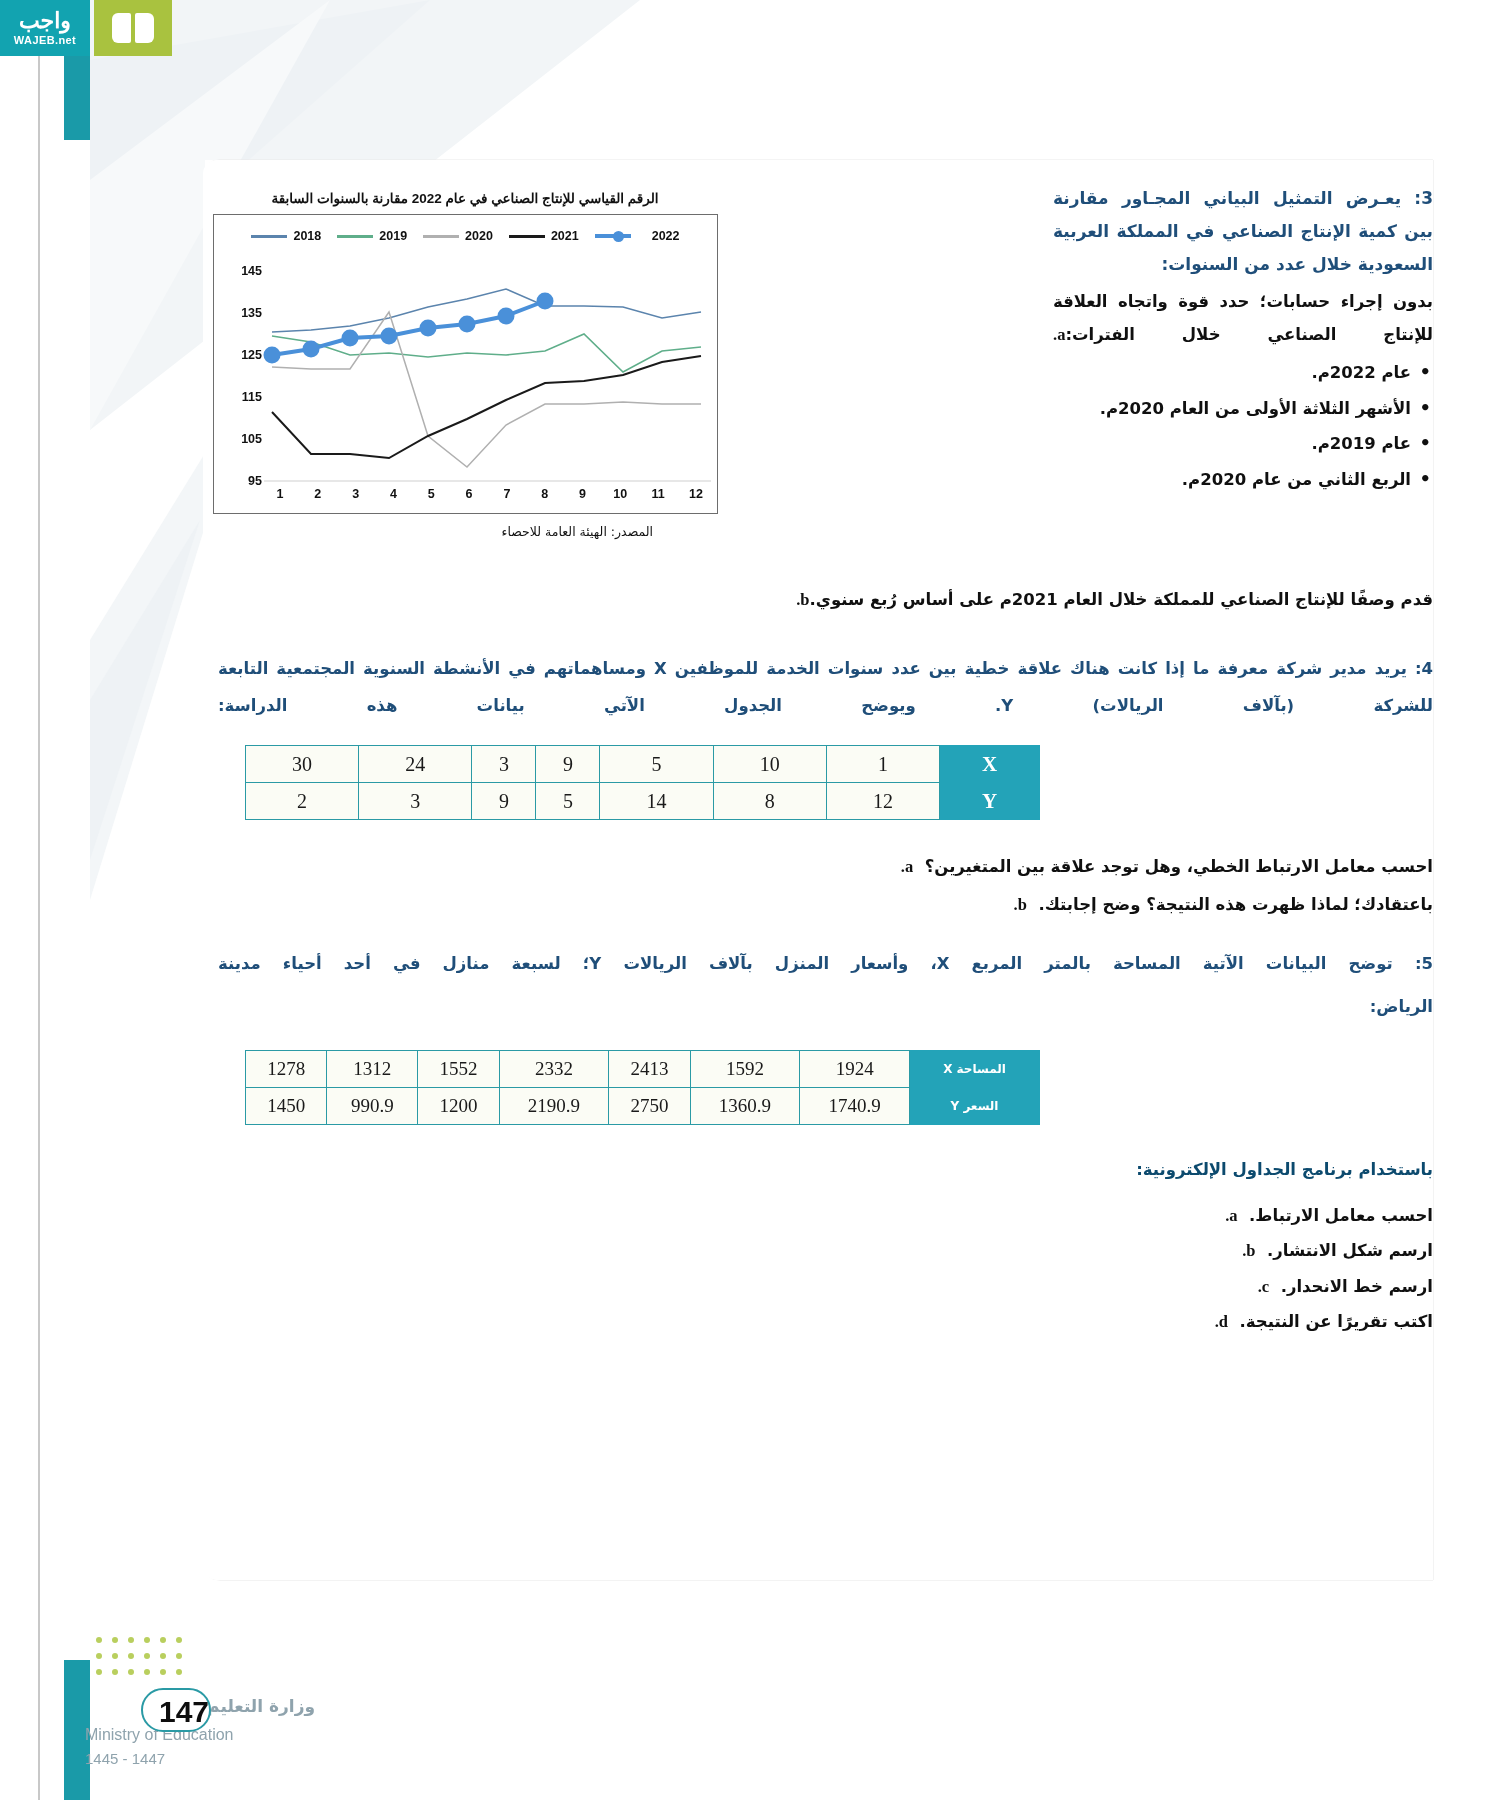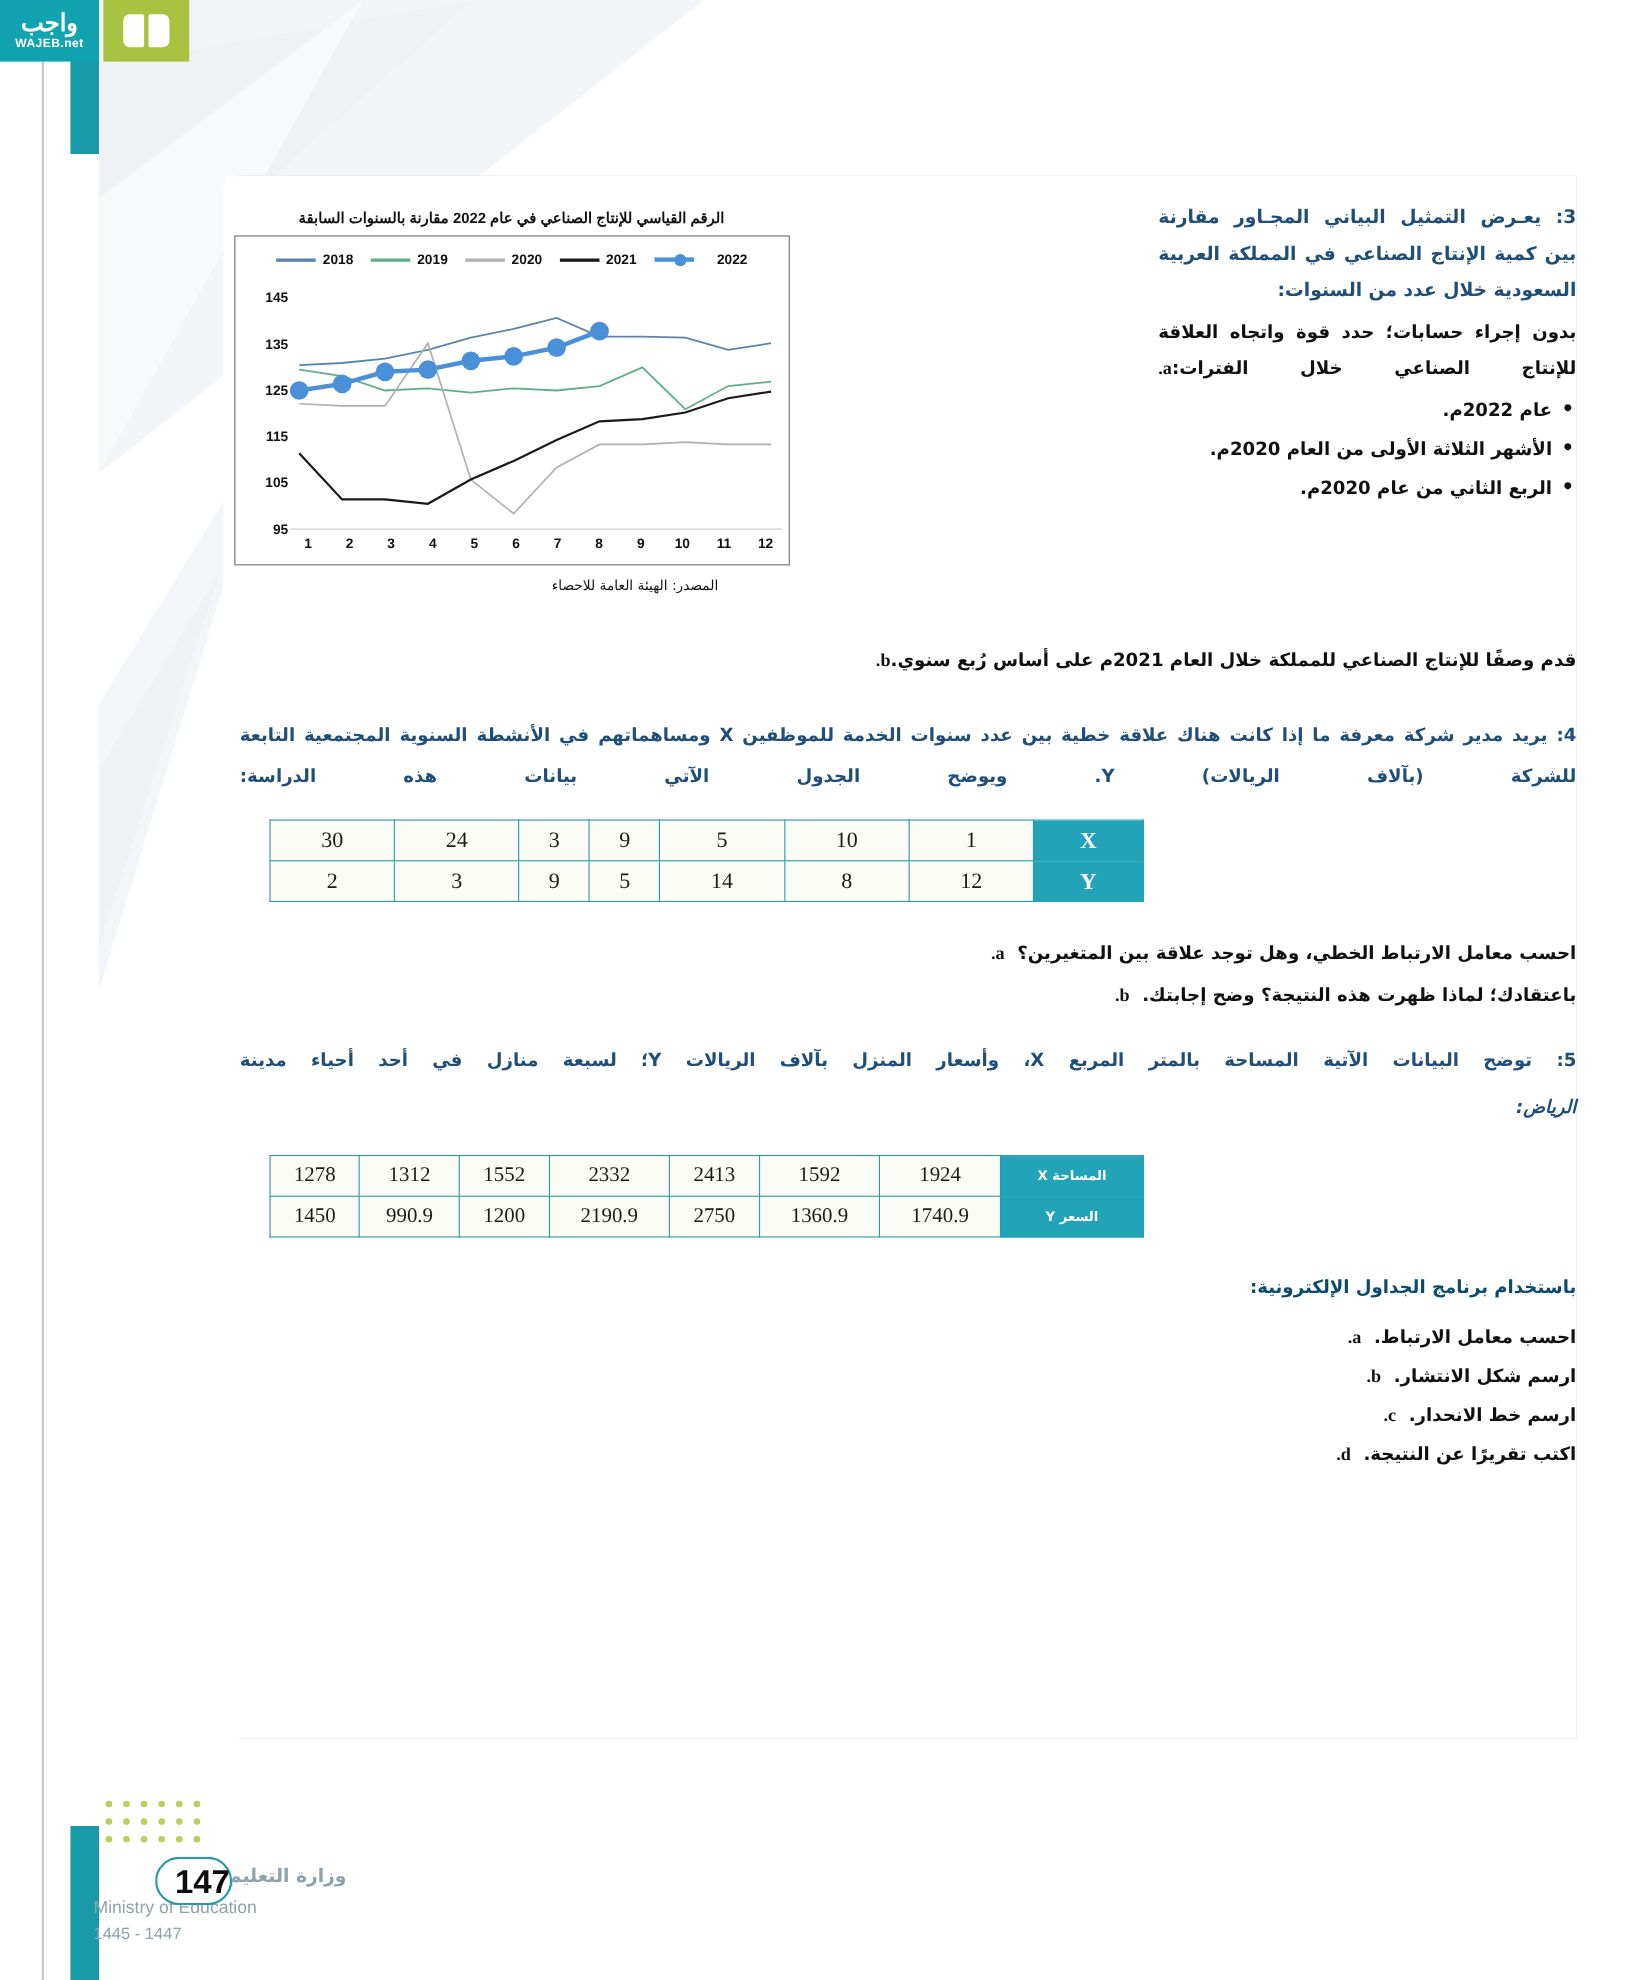--- a/index.html
+++ b/index.html
@@ -168,21 +168,21 @@
     position: absolute; right: 0; width: 900px;
     font-size: 16.5px; line-height: 2.1; font-weight: bold; color: #101010;
     direction: rtl; text-align: right; font-family: "DejaVu Sans", sans-serif;
   }
   .q5 {
     position: absolute; right: 0; width: 1215px;
     font-size: 16.5px; line-height: 2.25; font-weight: bold; color: #1f4e79;
     direction: rtl; text-align: justify; text-align-last: justify;
     font-family: "DejaVu Sans", sans-serif;
   }
-  .q5b { text-align-last: right; font-style: italic; }
+  .q5b { text-align-last: right; }
   .q5-intro {
     position: absolute; right: 0; width: 900px;
     font-size: 16.5px; font-weight: bold; color: #0c4a6e;
     direction: rtl; text-align: right; font-family: "DejaVu Sans", sans-serif;
   }
   .q5-list { position: absolute; right: 0; width: 900px; direction: rtl; }
   .q5-list .row {
     font-size: 16.5px; line-height: 2.15; font-weight: bold; color: #101010;
     direction: rtl; text-align: right; font-family: "DejaVu Sans", sans-serif;
   }
@@ -361,20 +361,21 @@
     <div class="ln">بين كمية الإنتاج الصناعي في المملكة العربية</div>
     <div class="ln" style="text-align-last:right">السعودية خلال عدد من السنوات:</div>
 
     <div class="q3-a">
       <span>بدون إجراء حسابات؛ حدد قوة واتجاه العلاقة للإنتاج الصناعي خلال الفترات:</span><span style="font-family:'Liberation Serif',serif;">a.</span>
     </div>
 
     <ul class="bullets">
       <li>عام 2022م.</li>
       <li>الأشهر الثلاثة الأولى من العام 2020م.</li>
+      <li>عام 2019م.</li>
       <li>الربع الثاني من عام 2020م.</li>
     </ul>
   </div>
 
   <div class="q3-b">
     <span>قدم وصفًا للإنتاج الصناعي للمملكة خلال العام 2021م على أساس رُبع سنوي.</span><span style="font-family:'Liberation Serif',serif;">b.</span>
   </div>
 
   <div class="q4">4: يريد مدير شركة معرفة ما إذا كانت هناك علاقة خطية بين عدد سنوات الخدمة للموظفين X ومساهماتهم في الأنشطة السنوية المجتمعية التابعة للشركة (بآلاف الريالات) Y.  ويوضح الجدول الآتي بيانات هذه الدراسة:</div>
 

